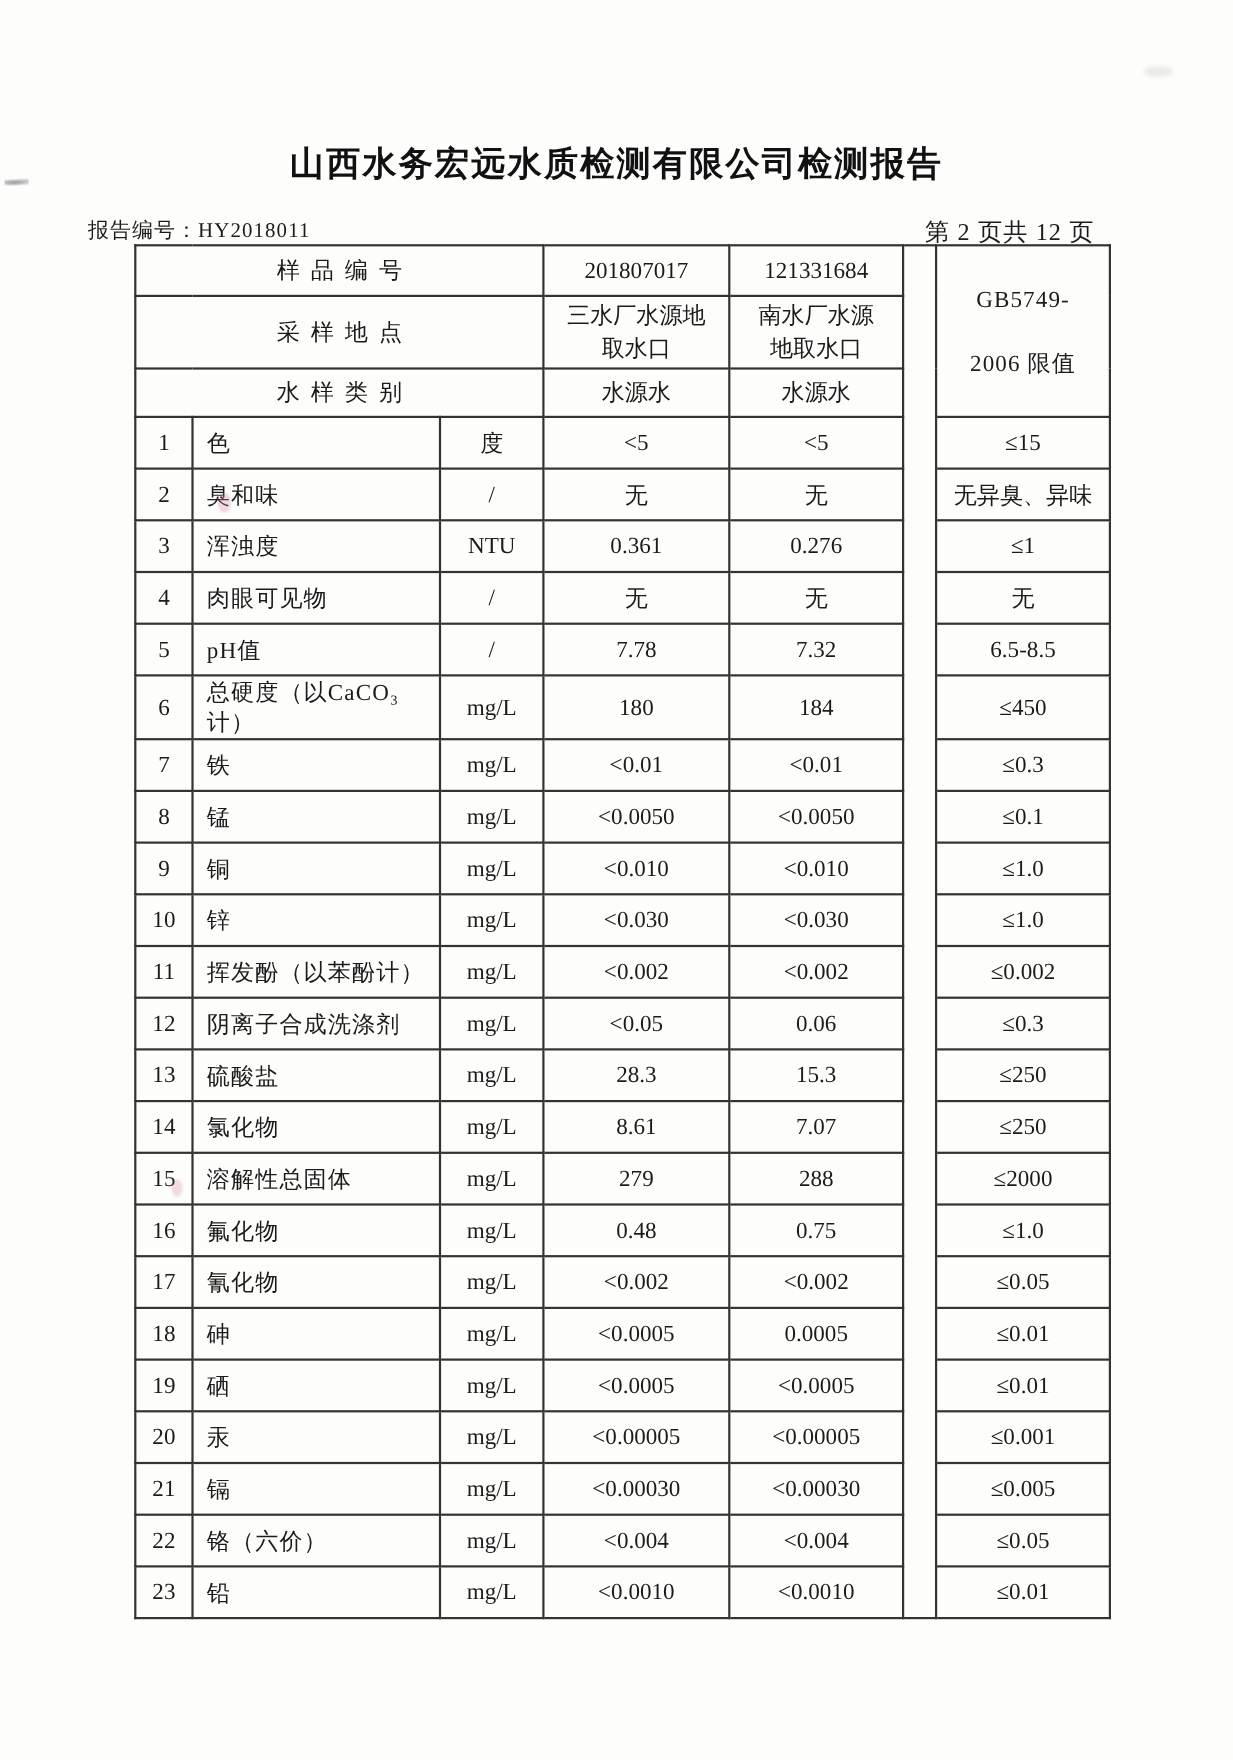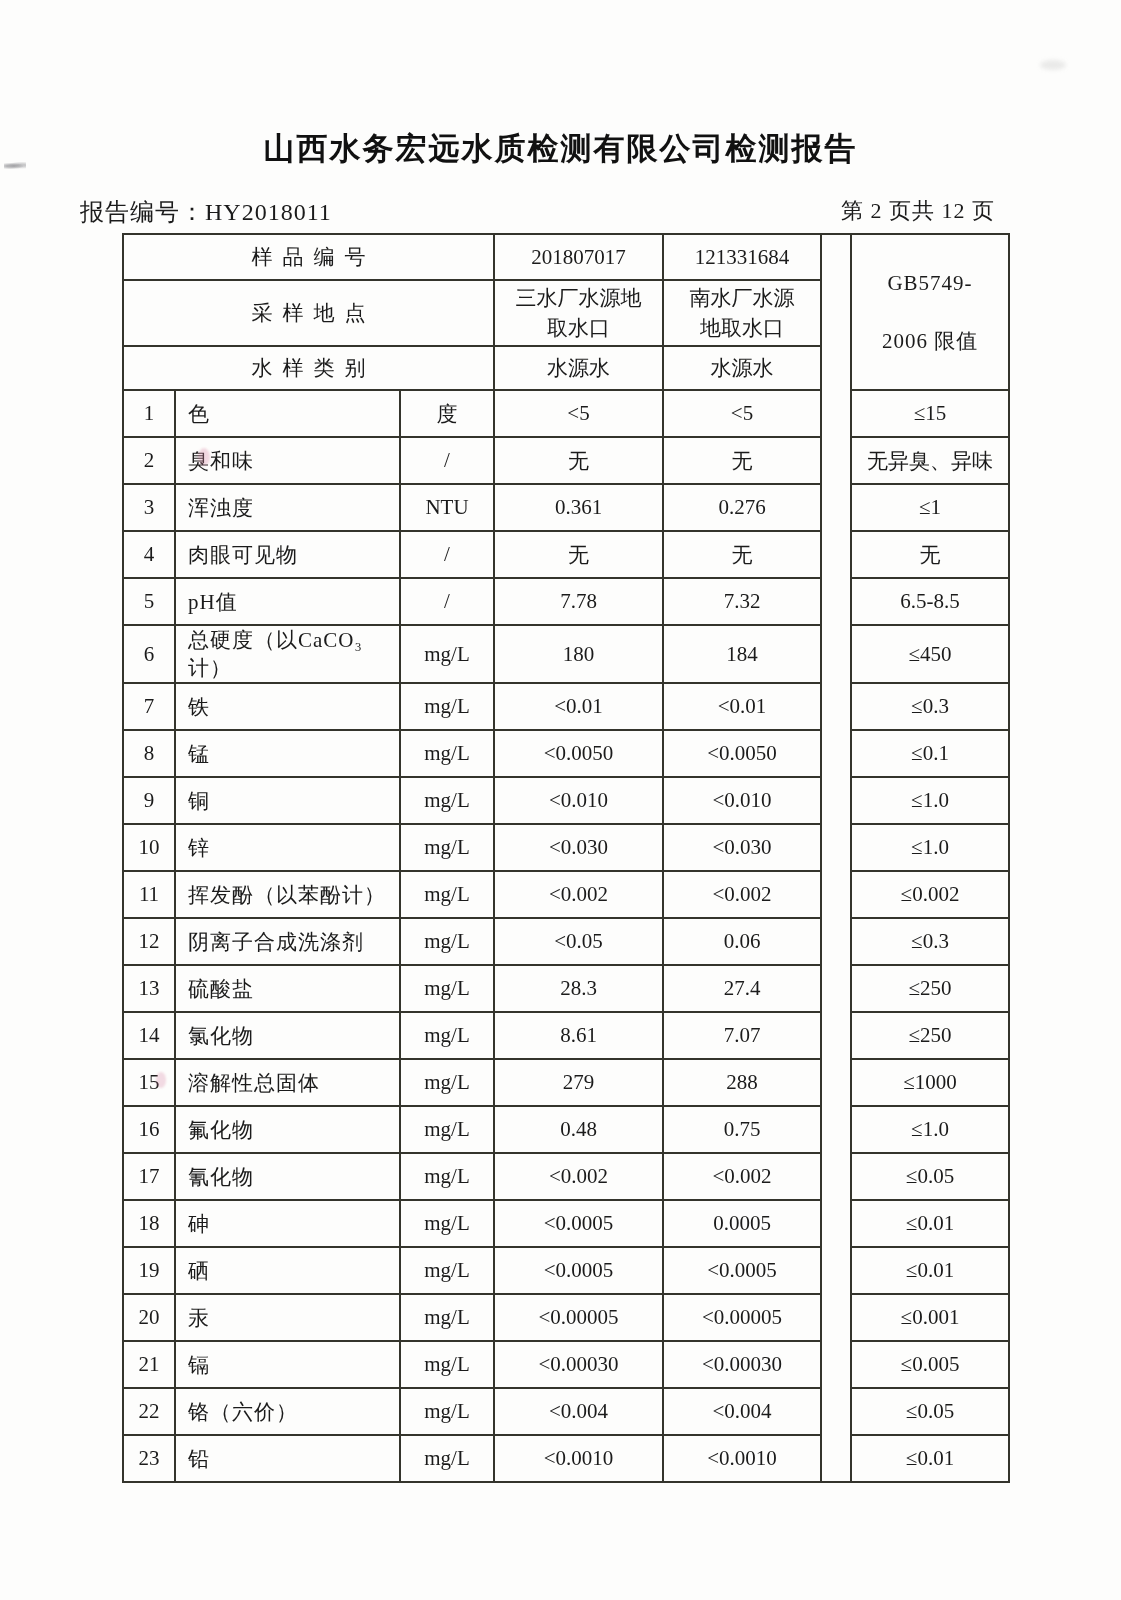--- a/index.html
+++ b/index.html
@@ -13,28 +13,28 @@
   }
   .title{
     position:absolute;top:128px;left:0;width:100%;
     text-align:center;
     font-family:Liberation Serif, serif;
     font-weight:bold;font-size:31px;letter-spacing:2px;
     color:#111;
   }
   .meta-left{
     position:absolute;top:196px;left:80px;
-    font-size:24px;letter-spacing:1px;
+    font-size:19px;letter-spacing:1px;
   }
   .meta-right{
     position:absolute;top:196px;right:126px;
     font-size:22px;letter-spacing:1px;
   }
   table.report{
-    position:absolute;left:122px;top:233px;
+    position:absolute;left:122px;top:222px;
     border-collapse:collapse;table-layout:fixed;
   }
   table.report td{
     border:2px solid #34342c;
     text-align:center;vertical-align:middle;
     font-size:21px;
     padding:0 2px;
     overflow:hidden;
   }
   tr.hr1 td{height:44px;}
@@ -197,38 +197,38 @@
           <td>mg/L</td>
           <td>&lt;0.05</td>
           <td>0.06</td>
           <td>≤0.3</td>
         </tr>
         <tr class="data-row">
           <td>13</td>
           <td class="name-cell">硫酸盐</td>
           <td>mg/L</td>
           <td>28.3</td>
-          <td>27.4</td>
+          <td>15.3</td>
           <td>≤250</td>
         </tr>
         <tr class="data-row">
           <td>14</td>
           <td class="name-cell">氯化物</td>
           <td>mg/L</td>
           <td>8.61</td>
           <td>7.07</td>
           <td>≤250</td>
         </tr>
         <tr class="data-row">
           <td>15</td>
           <td class="name-cell">溶解性总固体</td>
           <td>mg/L</td>
           <td>279</td>
           <td>288</td>
-          <td>≤1000</td>
+          <td>≤2000</td>
         </tr>
         <tr class="data-row">
           <td>16</td>
           <td class="name-cell">氟化物</td>
           <td>mg/L</td>
           <td>0.48</td>
           <td>0.75</td>
           <td>≤1.0</td>
         </tr>
         <tr class="data-row">

